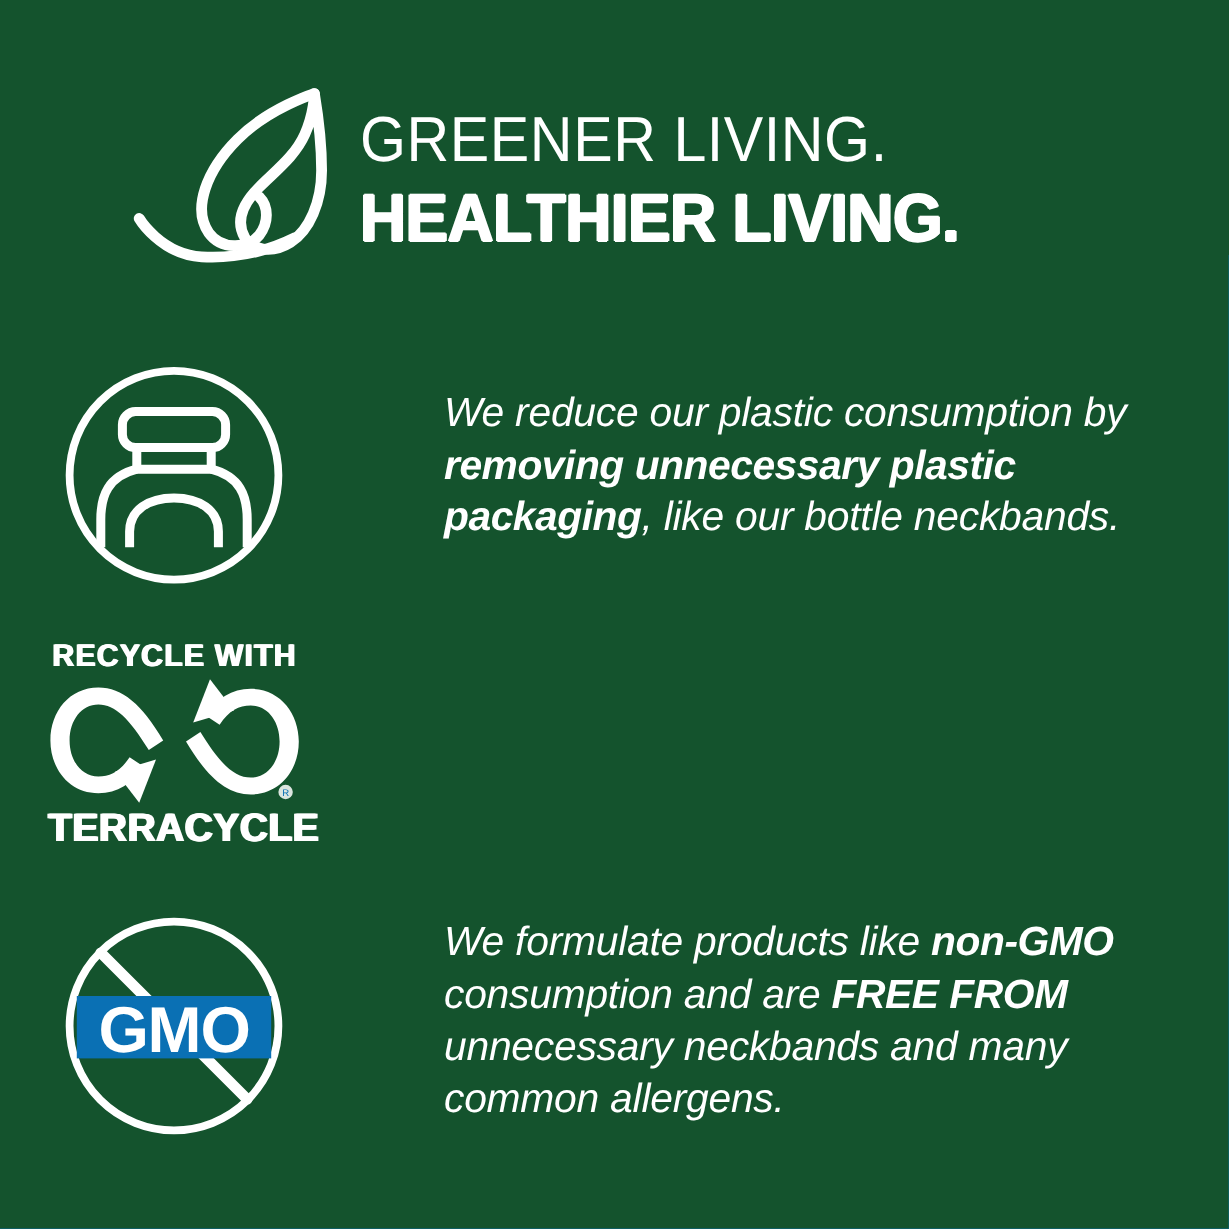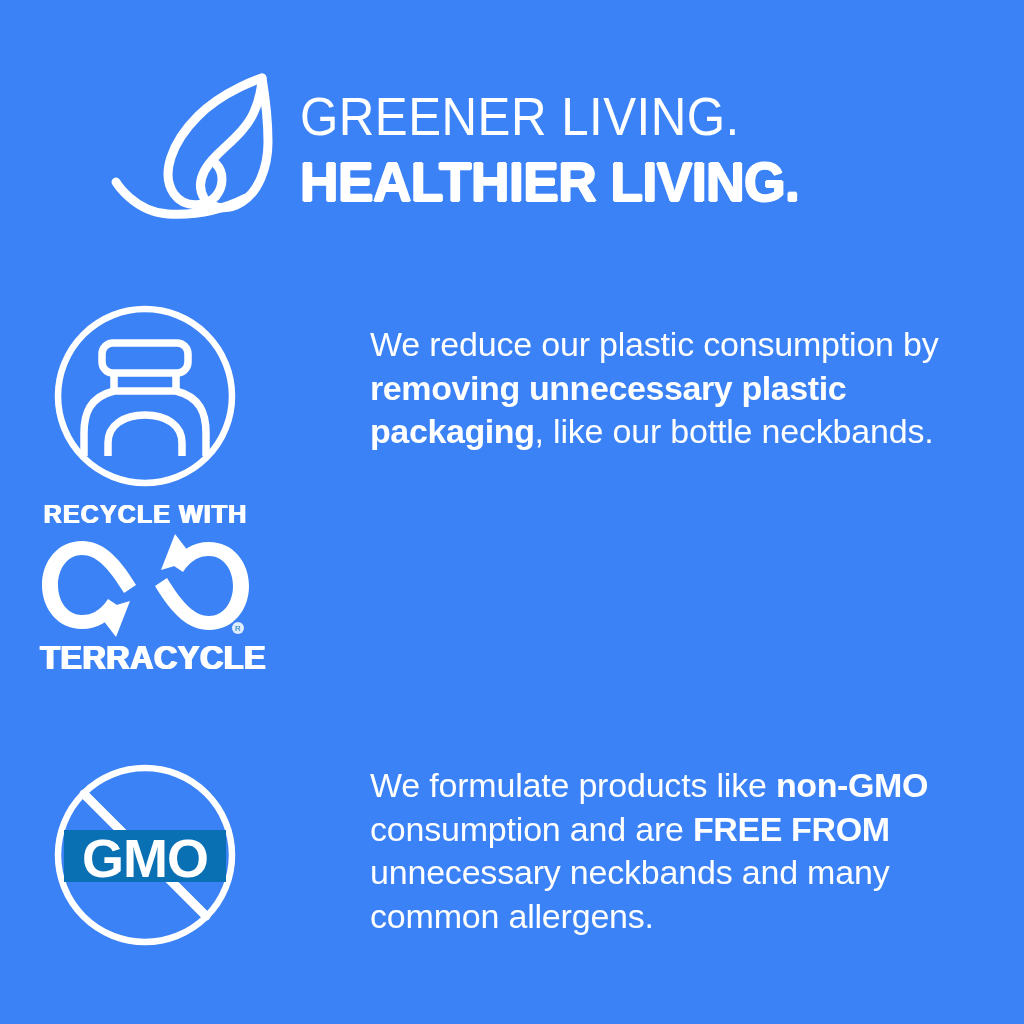--- a/index.html
+++ b/index.html
@@ -70,39 +70,40 @@
 
   
   .row {
     position: absolute;
     left: 0;
     width: 1024px;
     display: flex;
     align-items: flex-start;
   }
   #row-0 { top: 296px; height: 200px; }
-  #row-1 { top: 500px; height: 190px; }
+  #row-1 { top: 532px; height: 190px; }
   #row-2 { top: 750px; height: 210px; }
 
   .icon-cell {
     position: relative;
     width: 290px;
     min-width: 290px;
     height: 100%;
     display: flex;
     align-items: center;
     justify-content: center;
   }
   #row-1 .icon-cell { align-items: flex-start; }
 
   .text-cell {
     position: relative;
     padding-left: 80px;
     padding-top: 10px;
     flex: 1;
+    font-style: italic;
   }
   #row-0 .text-cell { padding-top: 27px; }
   #row-1 .text-cell { padding-top: 22px; }
   #row-2 .text-cell { padding-top: 14px; }
 
   .body-text {
     font-family: "Liberation Sans", "DejaVu Sans", sans-serif;
     font-size: 34px;
     line-height: 43.5px;
     font-weight: 400;
@@ -152,21 +153,21 @@
     line-height: 36px;
     transform: scaleX(0.98);
     text-shadow: 1px 0 0 #fff, -1px 0 0 #fff;
   }
 
   svg { display: block; overflow: visible; }
 </style>
 </head>
 <body style="background: rgb(10, 112, 180);">
 
-<div id="page" style="background: #3b82f6;">
+<div id="page" style="background: #14532d;">
 
   <div id="header">
 
     <div id="leaf-logo">
       <svg viewBox="0 0 178 160" width="178" height="160" aria-hidden="true">
 
         <path d="M150 6
                  C150 6 150 22 142 40
                  C134 58 118 70 104 84
                  C90 98 84 112 92 126

